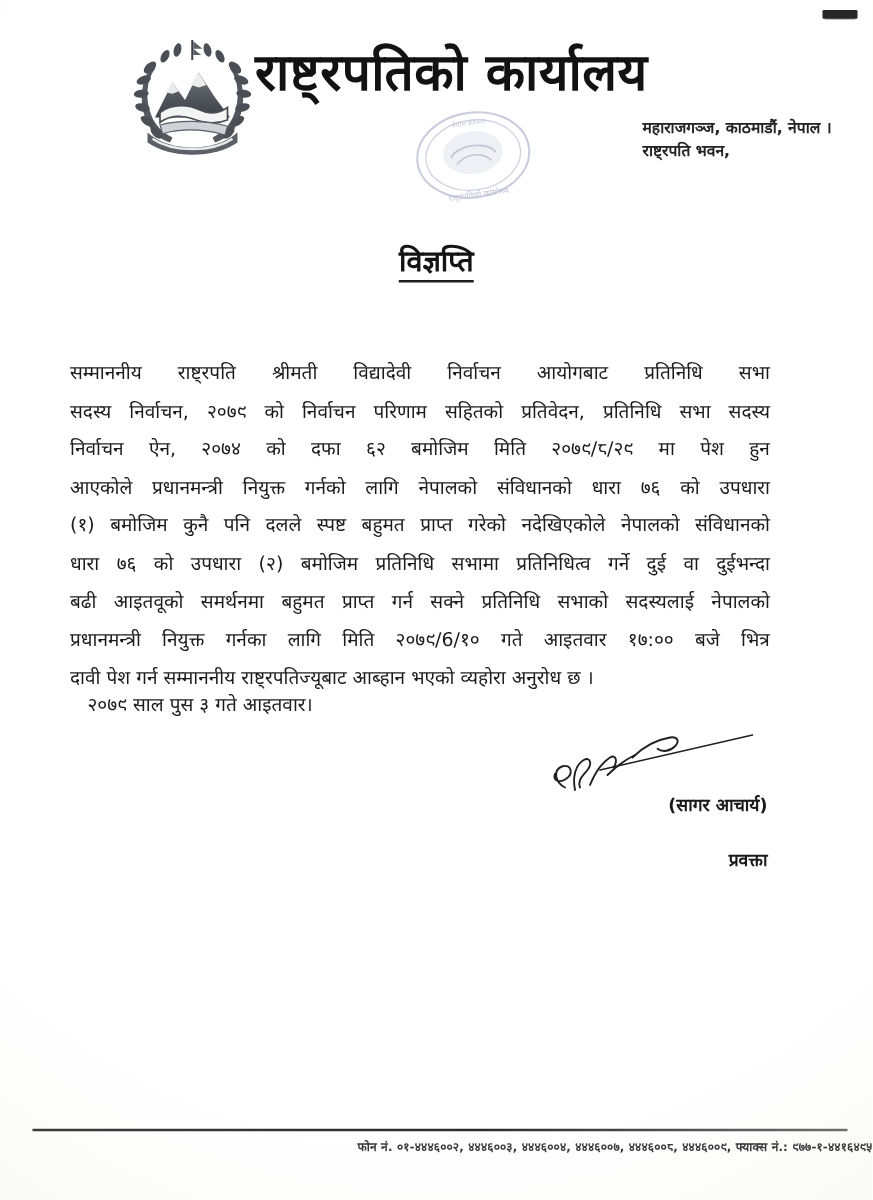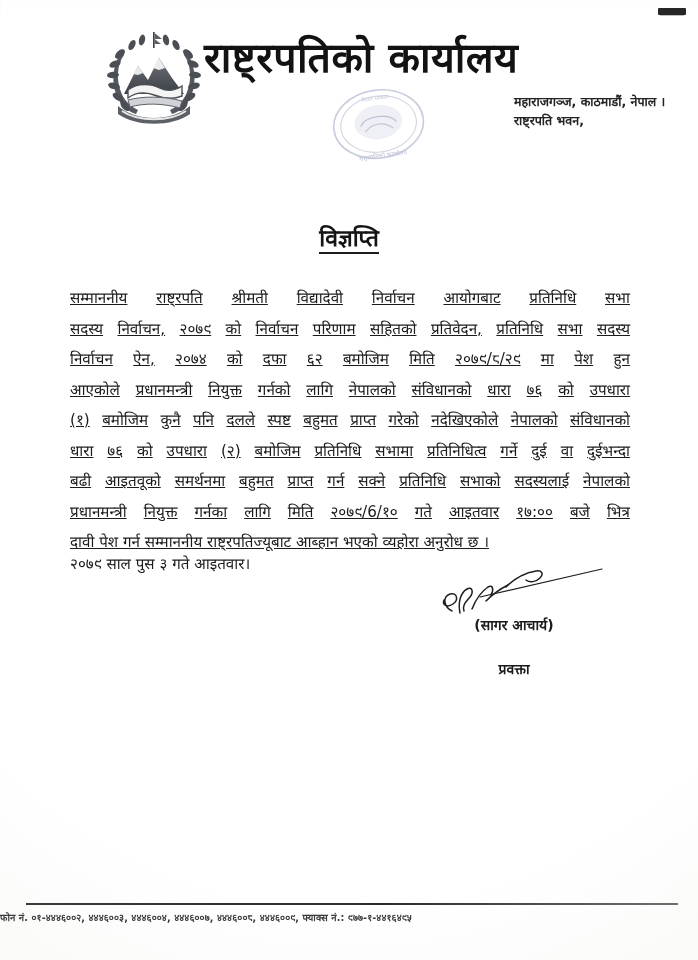--- a/index.html
+++ b/index.html
@@ -103,34 +103,32 @@
   
   .doc-title {
     position: absolute;
     top: 192px;
     left: 0;
     right: 0;
     text-align: center;
     font-size: 23px;
     font-weight: 700;
     color: #141414;
-    margin-top: 29px;
   }
   .doc-title span {
     border-bottom: 2px solid #1d1d1d;
     padding-bottom: 1px;
   }
 
   
   .body-block {
     position: absolute;
-    left: 70px;
+    left: 56px;
     width: 560px;
     top: 283px;
-    text-decoration: underline;
   }
   .body-line {
     font-size: 15.2px;
     line-height: 30.5px;
     color: #1a1a1a;
     white-space: nowrap;
     display: flex;
     justify-content: space-between;
     font-weight: 500;
   }
@@ -147,23 +145,23 @@
     font-size: 15.2px;
     line-height: 30px;
     color: #1a1a1a;
     font-weight: 400;
   }
 
   
   .signature-block {
     position: absolute;
     right: 84px;
-    top: 567px;
+    top: 586px;
     width: 200px;
-    text-align: center;
+    text-align: right;
   }
   .signature-mark {
     position: relative;
     height: 52px;
   }
   .sig-name {
     font-size: 14px;
     font-weight: 600;
     color: #1a1a1a;
     margin-top: -4px;
@@ -181,21 +179,21 @@
     left: 26px;
     right: 20px;
     top: 903px;
     height: 2px;
     background: linear-gradient(90deg, #3a3a3a 0%, #2c2c2c 55%, #6f6f6f 100%);
   }
   .footer-text {
     position: absolute;
     left: 0; right: 0;
     top: 911px;
-    text-align: left;
+    text-align: right;
     font-size: 9.6px;
     letter-spacing: .1px;
     color: #3a3a3a;
     font-weight: 600;
     white-space: nowrap;
   }
 </style>
 </head>
 <body>
 

